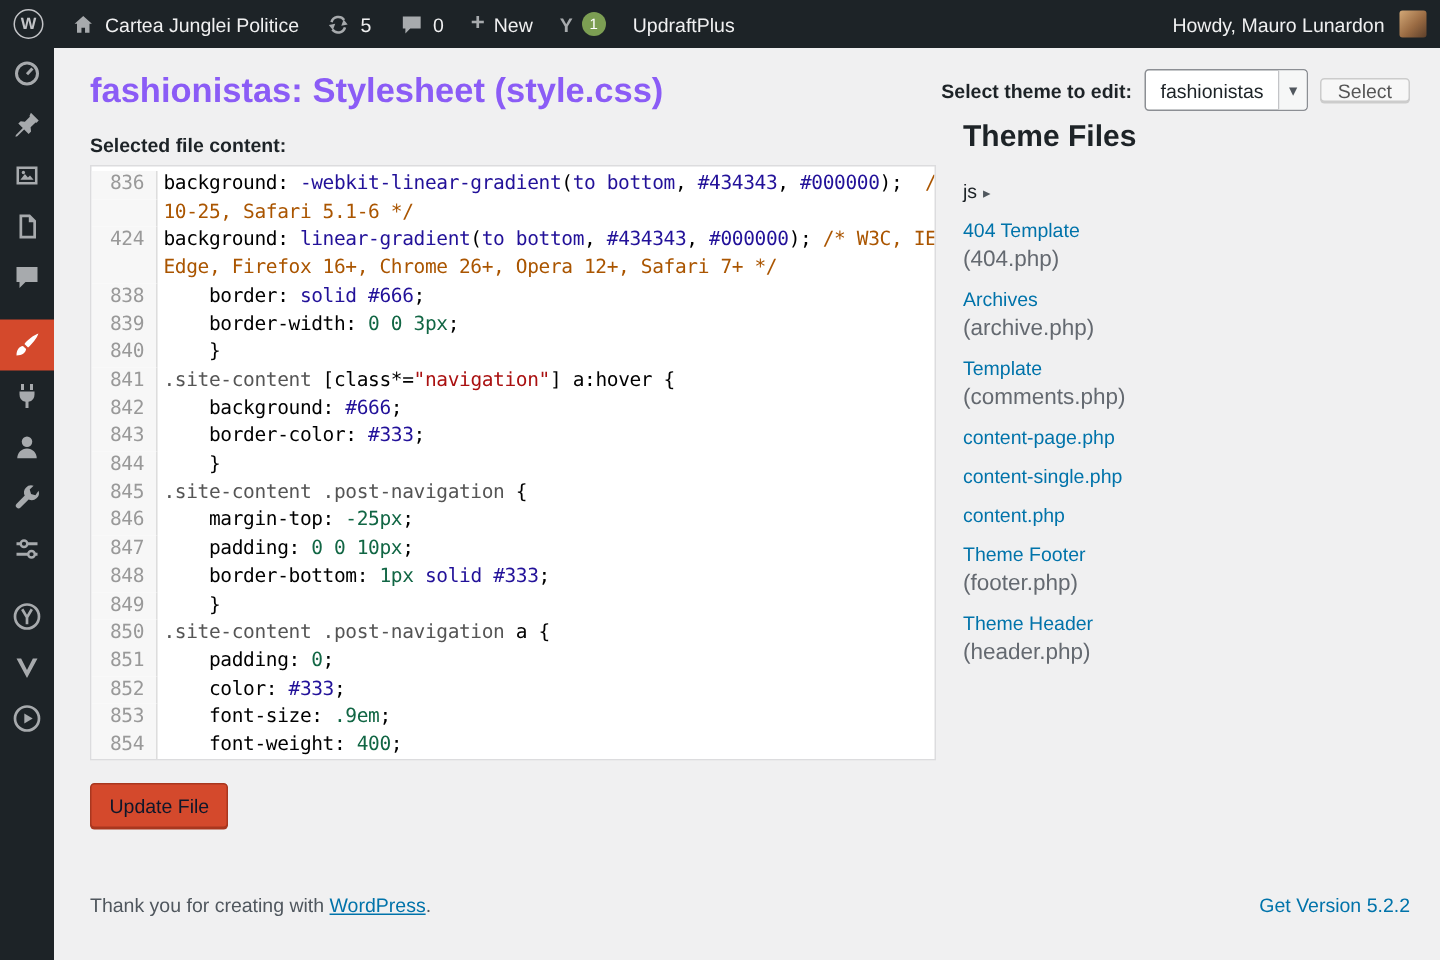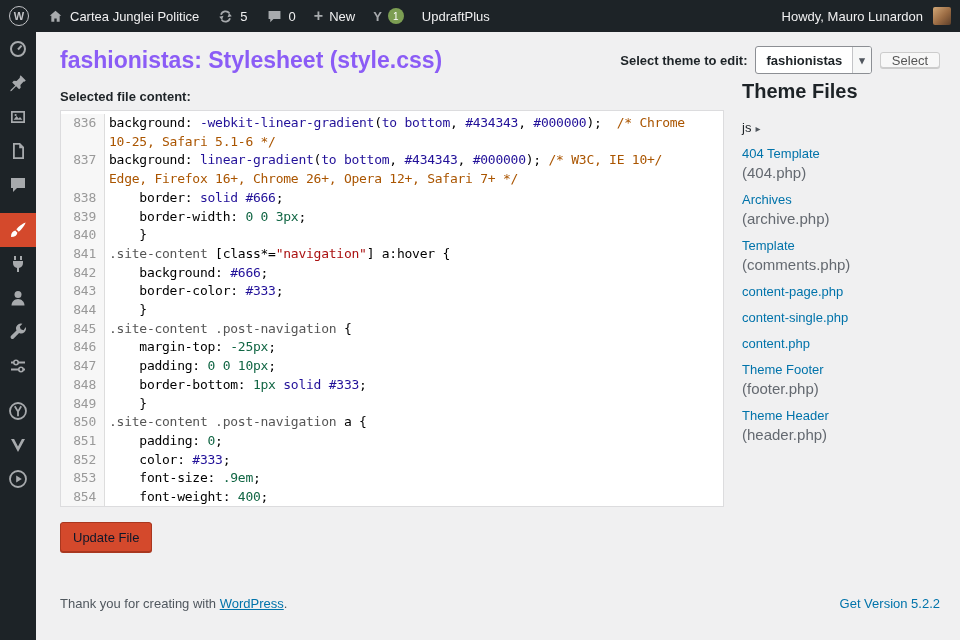--- a/index.html
+++ b/index.html
@@ -31,34 +31,34 @@
   .menu-item svg { width:20px; height:20px; display:block; }
 
   
   .content { position:absolute; top:32px; left:36px; right:0; bottom:0; background:#f0f0f1;
         padding:14px 20px 0 24px; overflow:hidden; color:#1d2327; }
   .page-head { display:flex; justify-content:space-between; align-items:center; margin-bottom:6px; }
   h1.title { font-size:23px; font-weight:700; margin:0; color:#8b5cf6; }
   .theme-switch { display:flex; align-items:center; gap:8px; font-size:13px; }
   .theme-switch label { font-weight:bold; }
   .fake-select { display:flex; align-items:stretch; background:#fff; border:1px solid #8c8f94;
-        border-radius:3px; height:28px; min-width:108px; cursor:pointer;font-weight:bold; }
+        border-radius:3px; height:28px; min-width:108px; cursor:pointer; }
   .fake-select .sel-text { display:flex; align-items:center; padding:0 10px; flex:1; }
   .fake-select .sel-arrow { display:flex; align-items:center; padding:0 6px; border-left:1px solid #c3c4c7;
         background:#f6f7f7; color:#50575e; font-size:11px; border-radius:0 2px 2px 0; }
   .btn { height:16px; padding:0 11px; font-size:13px; border-radius:3px; cursor:pointer;
         font-family:"Liberation Sans", sans-serif; }
   .btn-secondary { background:#f7f7f7; border:1px solid #ccc; color:#555; box-shadow:0 1px 0 #ccc; }
   .btn-primary { background:var(--accent); border:1px solid var(--accent-dark); color:#0f172a;
         box-shadow:0 1px 0 var(--accent-dark); height:30px; padding:0 12px; margin-top:15px; }
 
   .file-label { font-size:13px; font-weight:600; margin:9px 0 6px; }
 
   .editor-row { display:flex; align-items:flex-start; }
-  .editor-col { width:664px; flex:0 0 auto; }
+  .editor-col { width:564px; flex:0 0 auto; }
 
   
   .codemirror { background:#fff; border:1px solid #dcdcde; height:397px; overflow:hidden;
         font-family:"DejaVu Sans Mono", monospace; font-size:13px; letter-spacing:-0.25px;
         line-height:18.7px; padding-top:3px; cursor:text; }
   .code-row { display:flex; }
   .ln { flex:0 0 44px; padding-right:8px; text-align:right; color:#999;
         background:#f7f7f7; border-right:1px solid #ddd; user-select:none; }
   .cl { flex:1; white-space:pre; overflow:hidden; padding-left:4px; color:var(--tk-plain); }
   .tk-p { color:var(--tk-plain); }
@@ -259,21 +259,21 @@
         <div class="codemirror" id="code">
             <div class="code-row">
               <span class="ln">836</span>
               <span class="cl"><span class="tk-p">background:</span><span class="tk-p"> </span><span class="tk-v">-webkit-linear-gradient</span><span class="tk-p">(</span><span class="tk-v">to bottom</span><span class="tk-p">, </span><span class="tk-v">#434343</span><span class="tk-p">, </span><span class="tk-v">#000000</span><span class="tk-p">);  </span><span class="tk-c">/* Chrome</span></span>
             </div>
             <div class="code-row">
               <span class="ln"></span>
               <span class="cl"><span class="tk-c">10-25, Safari 5.1-6 */</span></span>
             </div>
             <div class="code-row">
-              <span class="ln">837</span>
+              <span class="ln">424</span>
               <span class="cl"><span class="tk-p">background:</span><span class="tk-p"> </span><span class="tk-v">linear-gradient</span><span class="tk-p">(</span><span class="tk-v">to bottom</span><span class="tk-p">, </span><span class="tk-v">#434343</span><span class="tk-p">, </span><span class="tk-v">#000000</span><span class="tk-p">); </span><span class="tk-c">/* W3C, IE 10+/</span></span>
             </div>
             <div class="code-row">
               <span class="ln"></span>
               <span class="cl"><span class="tk-c">Edge, Firefox 16+, Chrome 26+, Opera 12+, Safari 7+ */</span></span>
             </div>
             <div class="code-row">
               <span class="ln">838</span>
               <span class="cl"><span class="tk-p">    border: </span><span class="tk-v">solid</span><span class="tk-p"> </span><span class="tk-v">#666</span><span class="tk-p">;</span></span>
             </div>

